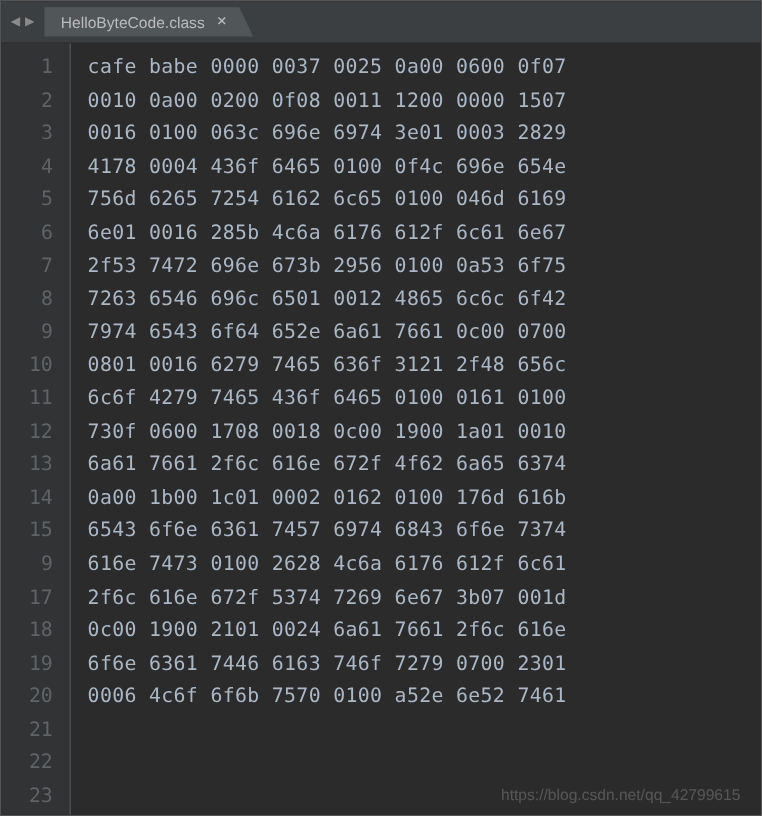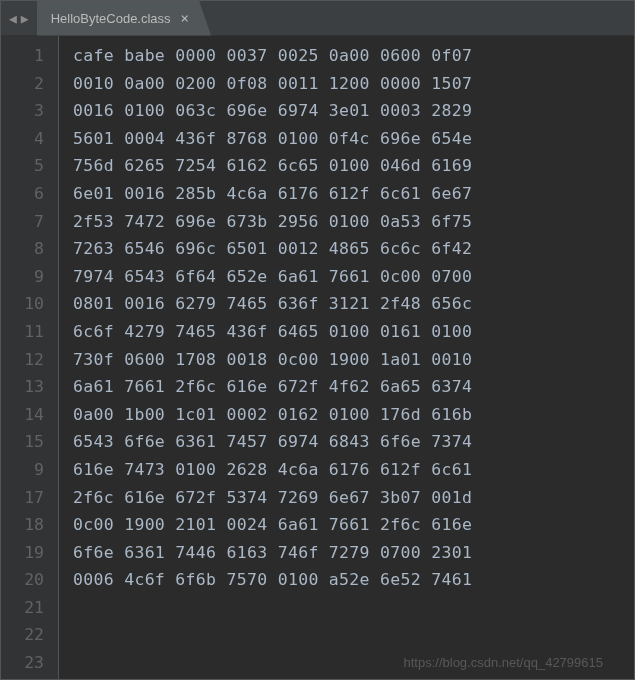--- a/index.html
+++ b/index.html
@@ -29,21 +29,21 @@
       gap: 4px;
     }
     .nav-arrow {
       color: #8a8a8a;
       font-size: 13px;
       cursor: default;
       user-select: none;
     }
     .tab {
       background: #515658;
-      height: 35px;
+      height: 25px;
       display: flex;
       align-items: center;
       padding: 0 10px 0 14px;
       gap: 10px;
       position: relative;
       clip-path: polygon(0 0, calc(100% - 12px) 0, 100% 100%, 0 100%);
       padding-right: 22px;
     }
     .tab-label {
       color: #bbbbbb;
@@ -84,21 +84,21 @@
       color: #a9b7c6;
       font-size: 16.5px;
       line-height: 27.6px;
       white-space: pre;
       font-family: "Consolas", "Monaco", monospace;
       letter-spacing: 0.3px;
     }
     .watermark {
       position: absolute;
       bottom: 10px;
-      right: 32px;
+      right: 18px;
       color: rgba(200,200,200,0.28);
       font-size: 13px;
       font-family: Arial, sans-serif;
       pointer-events: none;
       margin-left: 30px;
     }
   </style>
 </head>
 <body>
 
@@ -136,21 +136,21 @@
       <div class="line-number">19</div>
       <div class="line-number">20</div>
       <div class="line-number">21</div>
       <div class="line-number">22</div>
       <div class="line-number">23</div>
     </div>
   <div class="content" id="content">
       <div class="code-line">cafe babe 0000 0037 0025 0a00 0600 0f07</div>
       <div class="code-line">0010 0a00 0200 0f08 0011 1200 0000 1507</div>
       <div class="code-line">0016 0100 063c 696e 6974 3e01 0003 2829</div>
-      <div class="code-line">5601 0004 436f 8768 0100 0f4c 696e 654e</div>
+      <div class="code-line">4178 0004 436f 6465 0100 0f4c 696e 654e</div>
       <div class="code-line">756d 6265 7254 6162 6c65 0100 046d 6169</div>
       <div class="code-line">6e01 0016 285b 4c6a 6176 612f 6c61 6e67</div>
       <div class="code-line">2f53 7472 696e 673b 2956 0100 0a53 6f75</div>
       <div class="code-line">7263 6546 696c 6501 0012 4865 6c6c 6f42</div>
       <div class="code-line">7974 6543 6f64 652e 6a61 7661 0c00 0700</div>
       <div class="code-line">0801 0016 6279 7465 636f 3121 2f48 656c</div>
       <div class="code-line">6c6f 4279 7465 436f 6465 0100 0161 0100</div>
       <div class="code-line">730f 0600 1708 0018 0c00 1900 1a01 0010</div>
       <div class="code-line">6a61 7661 2f6c 616e 672f 4f62 6a65 6374</div>
       <div class="code-line">0a00 1b00 1c01 0002 0162 0100 176d 616b</div>

